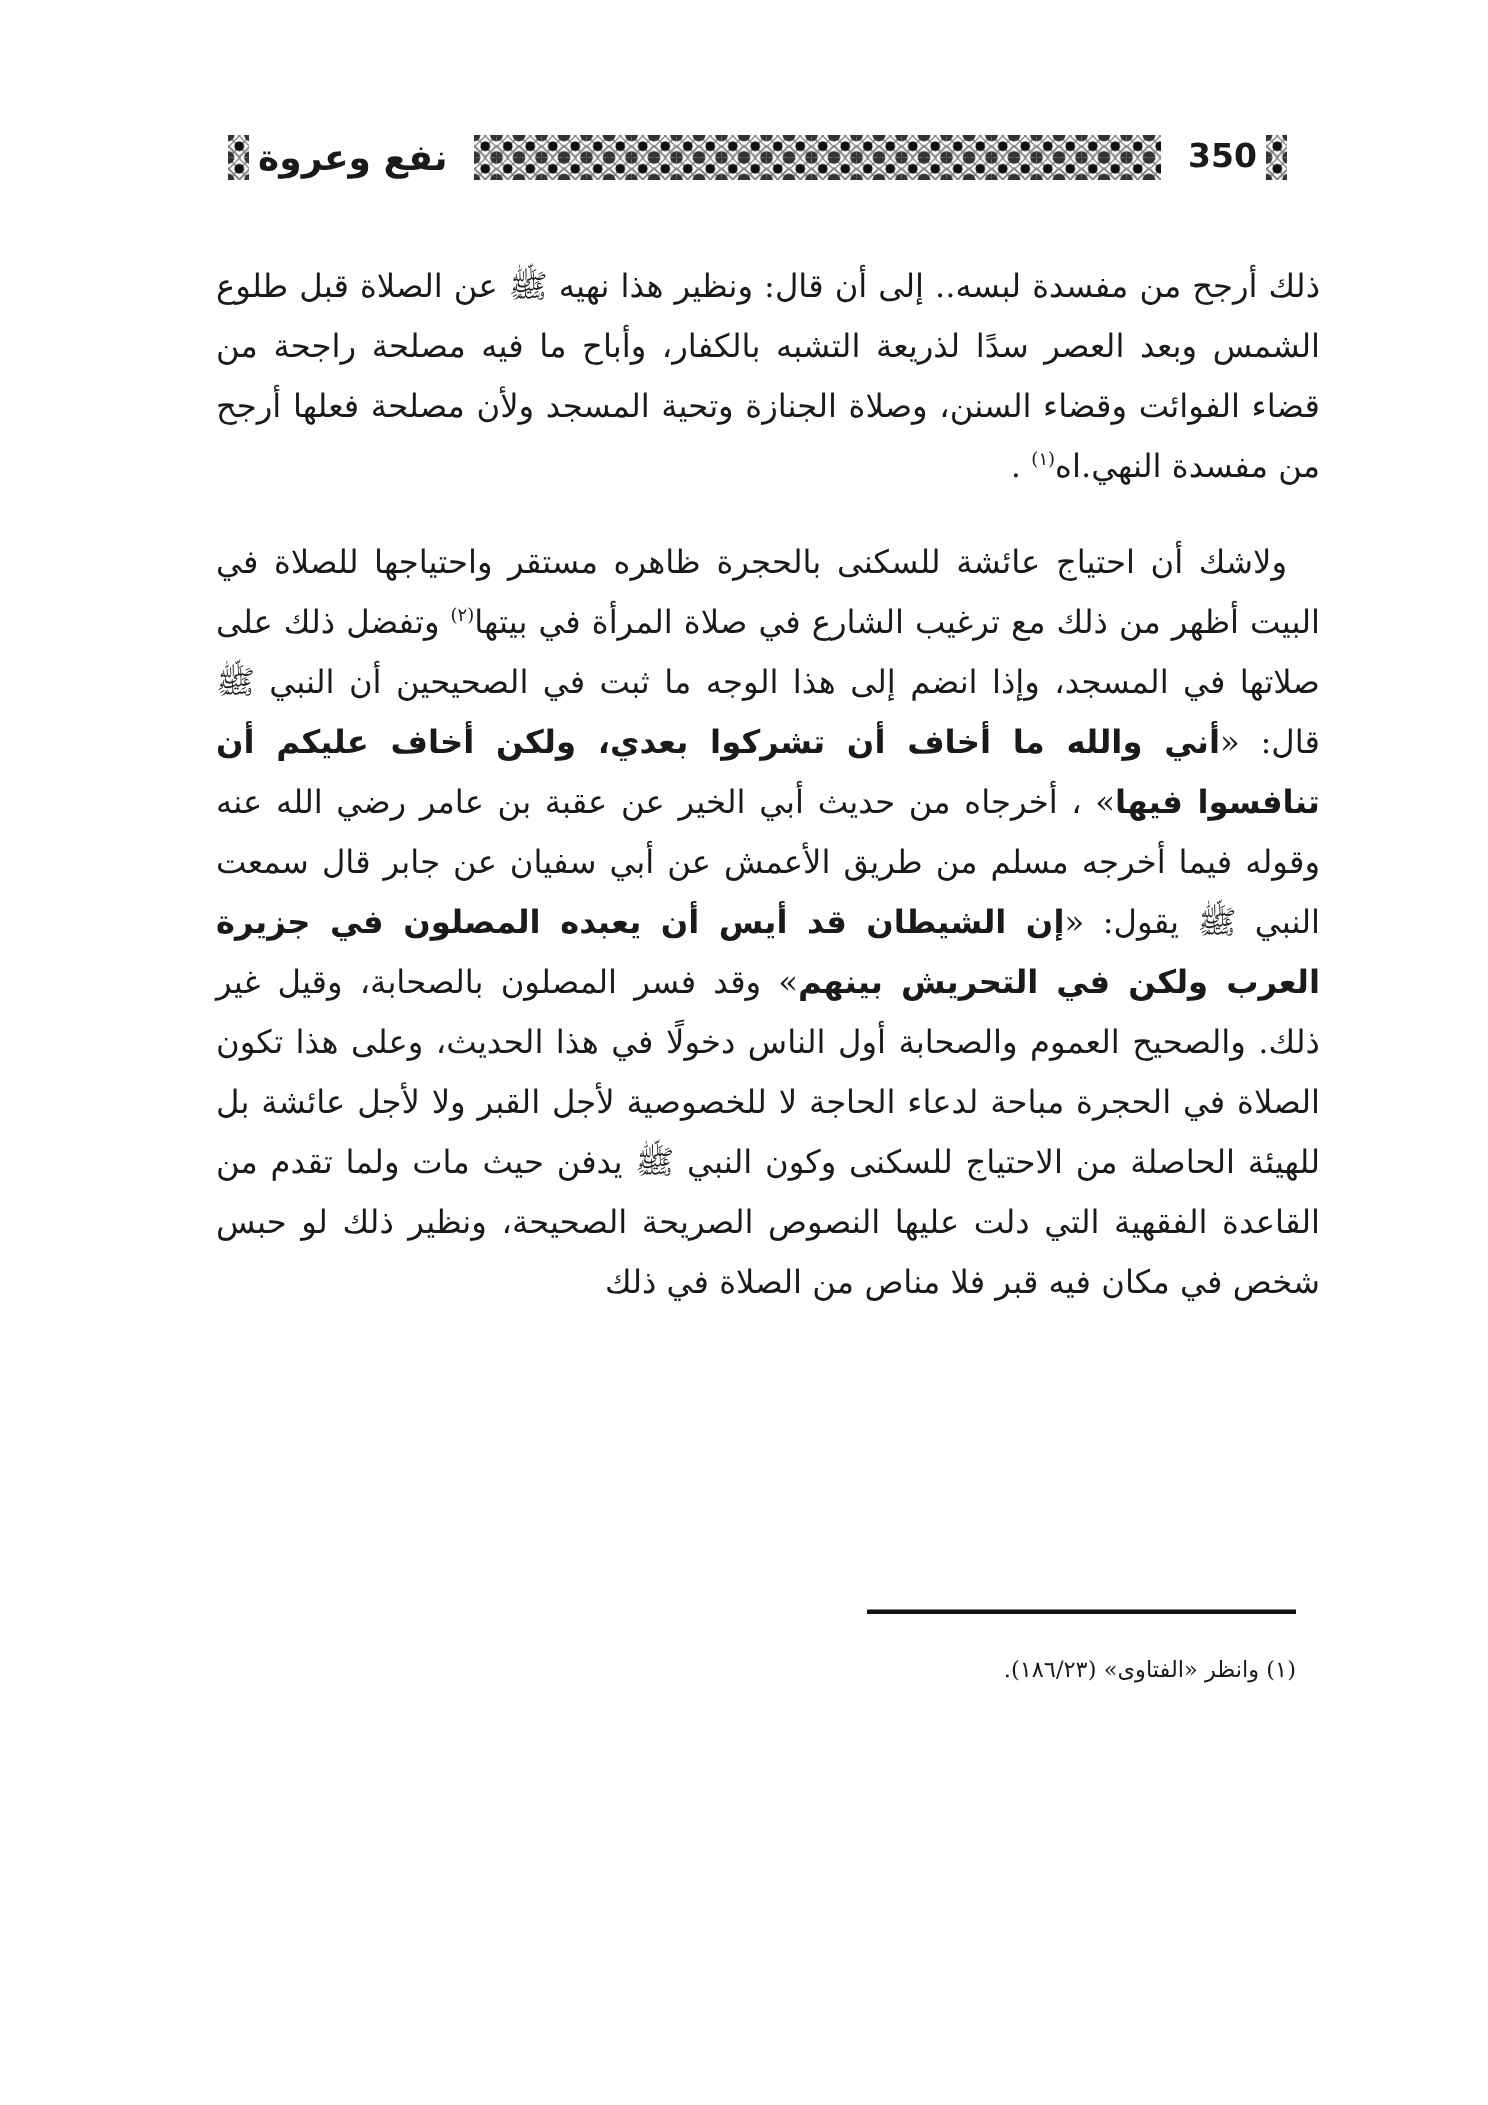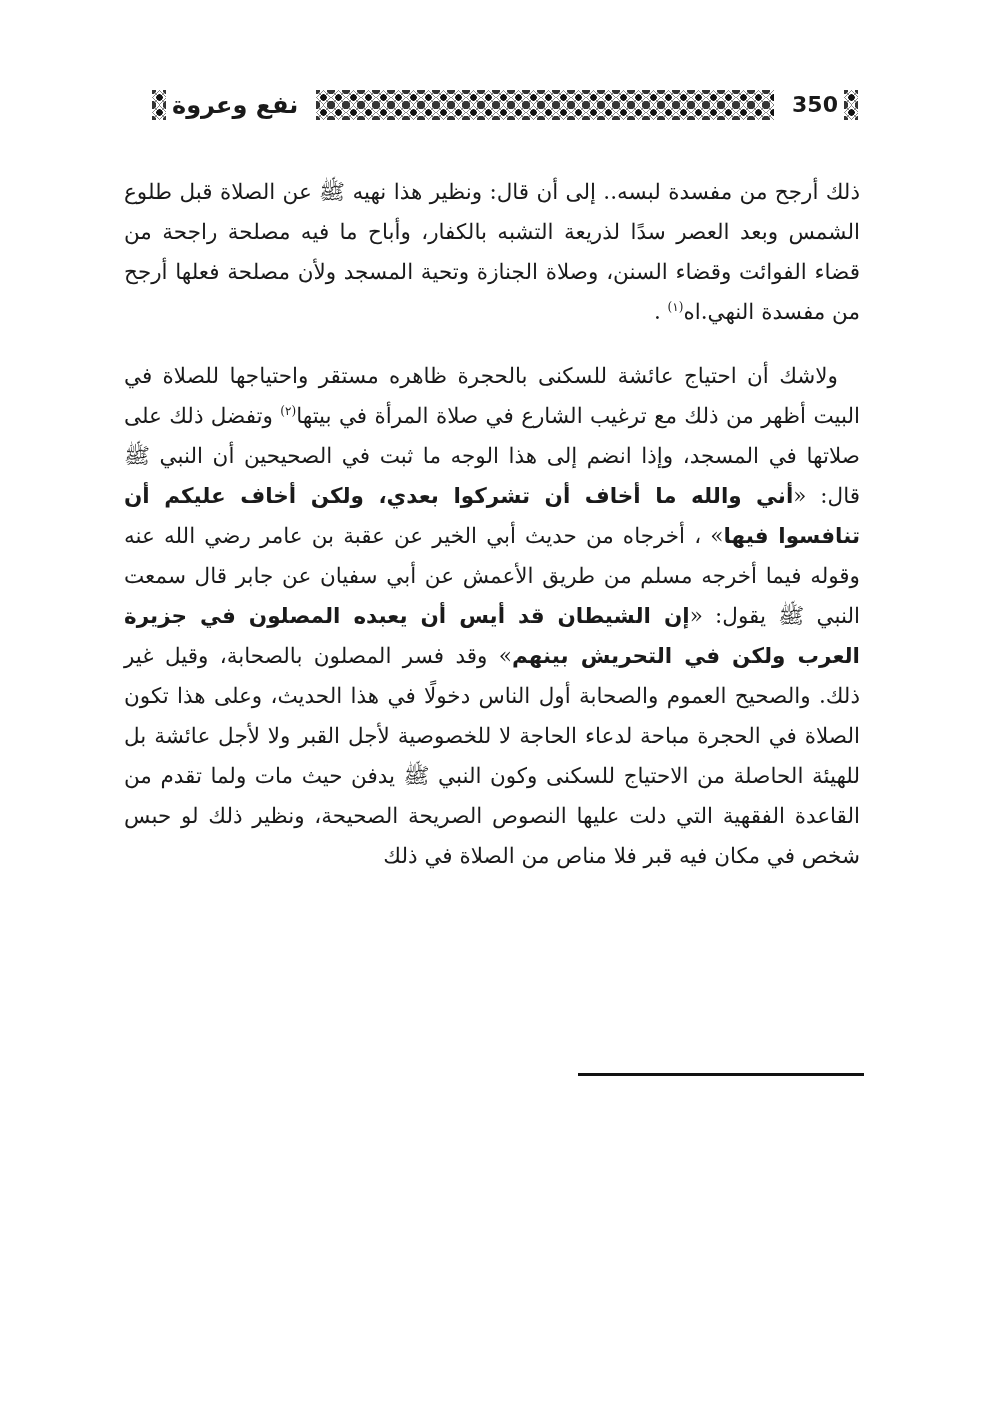--- a/index.html
+++ b/index.html
@@ -51,21 +51,21 @@
   .book-title {
     font-family: "DejaVu Sans", sans-serif;
     font-weight: bold;
     font-size: 24px;
     margin: 0 6px;
     line-height: 30px;
   }
   .body-text {
     position: absolute;
     top: 172px;
-    left: 124px;
+    left: 144px;
     width: 736px;
     direction: rtl;
     text-align: justify;
     text-align-last: right;
     font-family: "DejaVu Serif", serif;
     font-size: 21.5px;
     line-height: 40px;
   }
   .para { margin: 0; }
   .para + .para { margin-top: 24px; }
@@ -111,13 +111,14 @@
     <span>ذلك أرجح من مفسدة لبسه.. إلى أن قال: ونظير هذا نهيه ﷺ عن الصلاة قبل طلوع الشمس وبعد العصر سدًا لذريعة التشبه بالكفار، وأباح ما فيه مصلحة راجحة من قضاء الفوائت وقضاء السنن، وصلاة الجنازة وتحية المسجد ولأن مصلحة فعلها أرجح من مفسدة النهي.اه</span><sup>(١)</sup><span> .</span>
   </p>
   <p class="para">
     <span class="indent"></span><span>ولاشك أن احتياج عائشة للسكنى بالحجرة ظاهره مستقر واحتياجها للصلاة في البيت أظهر من ذلك مع ترغيب الشارع في صلاة المرأة في بيتها</span><sup>(٢)</sup><span> وتفضل ذلك على صلاتها في المسجد، وإذا انضم إلى هذا الوجه ما ثبت في الصحيحين أن النبي ﷺ قال: «</span><b>أني والله ما أخاف أن تشركوا بعدي، ولكن أخاف عليكم أن تنافسوا فيها</b><span>» ، أخرجاه من حديث أبي الخير عن عقبة بن عامر رضي الله عنه وقوله فيما أخرجه مسلم من طريق الأعمش عن أبي سفيان عن جابر قال سمعت النبي ﷺ يقول: «</span><b>إن الشيطان قد أيس أن يعبده المصلون في جزيرة العرب ولكن في التحريش بينهم</b><span>» وقد فسر المصلون بالصحابة، وقيل غير ذلك. والصحيح العموم والصحابة أول الناس دخولًا في هذا الحديث، وعلى هذا تكون الصلاة في الحجرة مباحة لدعاء الحاجة لا للخصوصية لأجل القبر ولا لأجل عائشة بل للهيئة الحاصلة من الاحتياج للسكنى وكون النبي ﷺ يدفن حيث مات ولما تقدم من القاعدة الفقهية التي دلت عليها النصوص الصريحة الصحيحة، ونظير ذلك لو حبس شخص في مكان فيه قبر فلا مناص من الصلاة في ذلك</span>
   </p>
 </div>
 
 <div class="sep"></div>
 
 <div class="footnotes">
+  <p class="fn">(١) وانظر «الفتاوى» (١٨٦/٢٣).</p>
 </div>
 
 </body></html>

